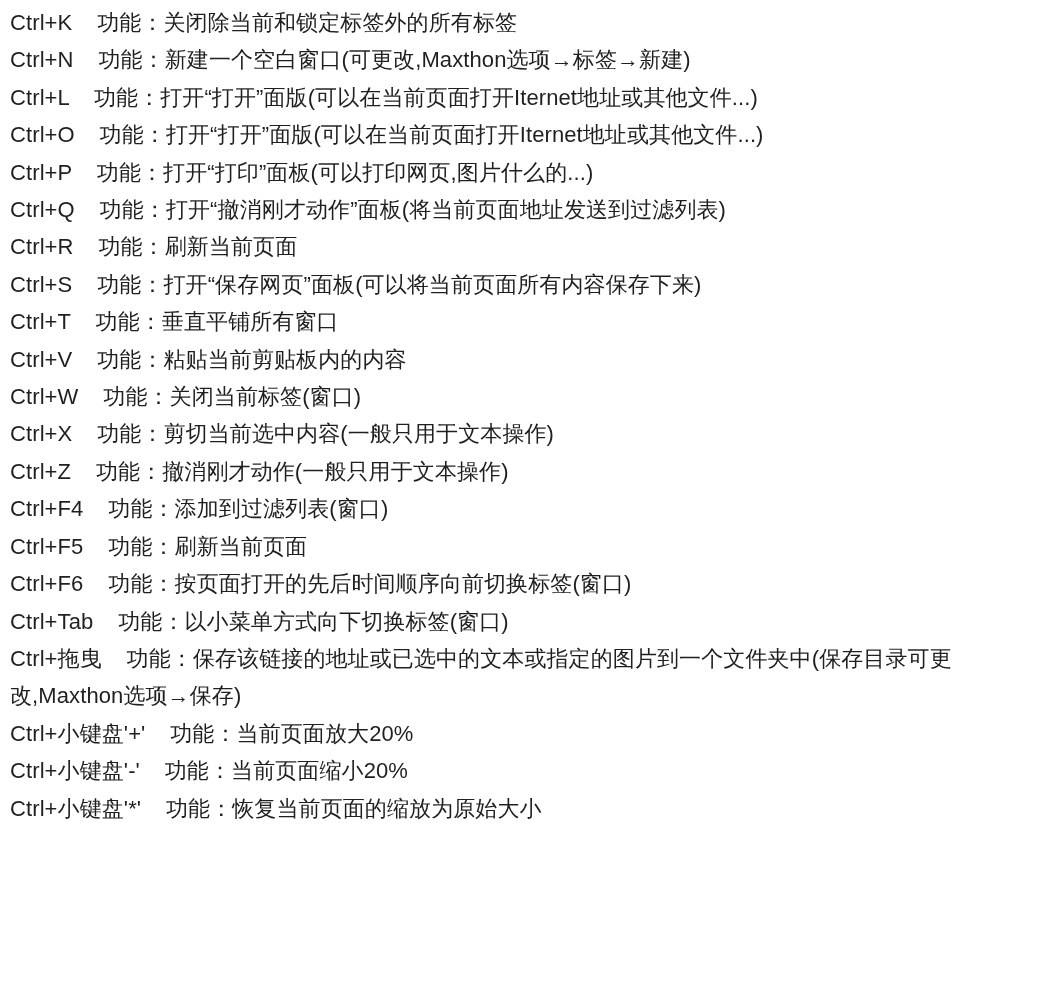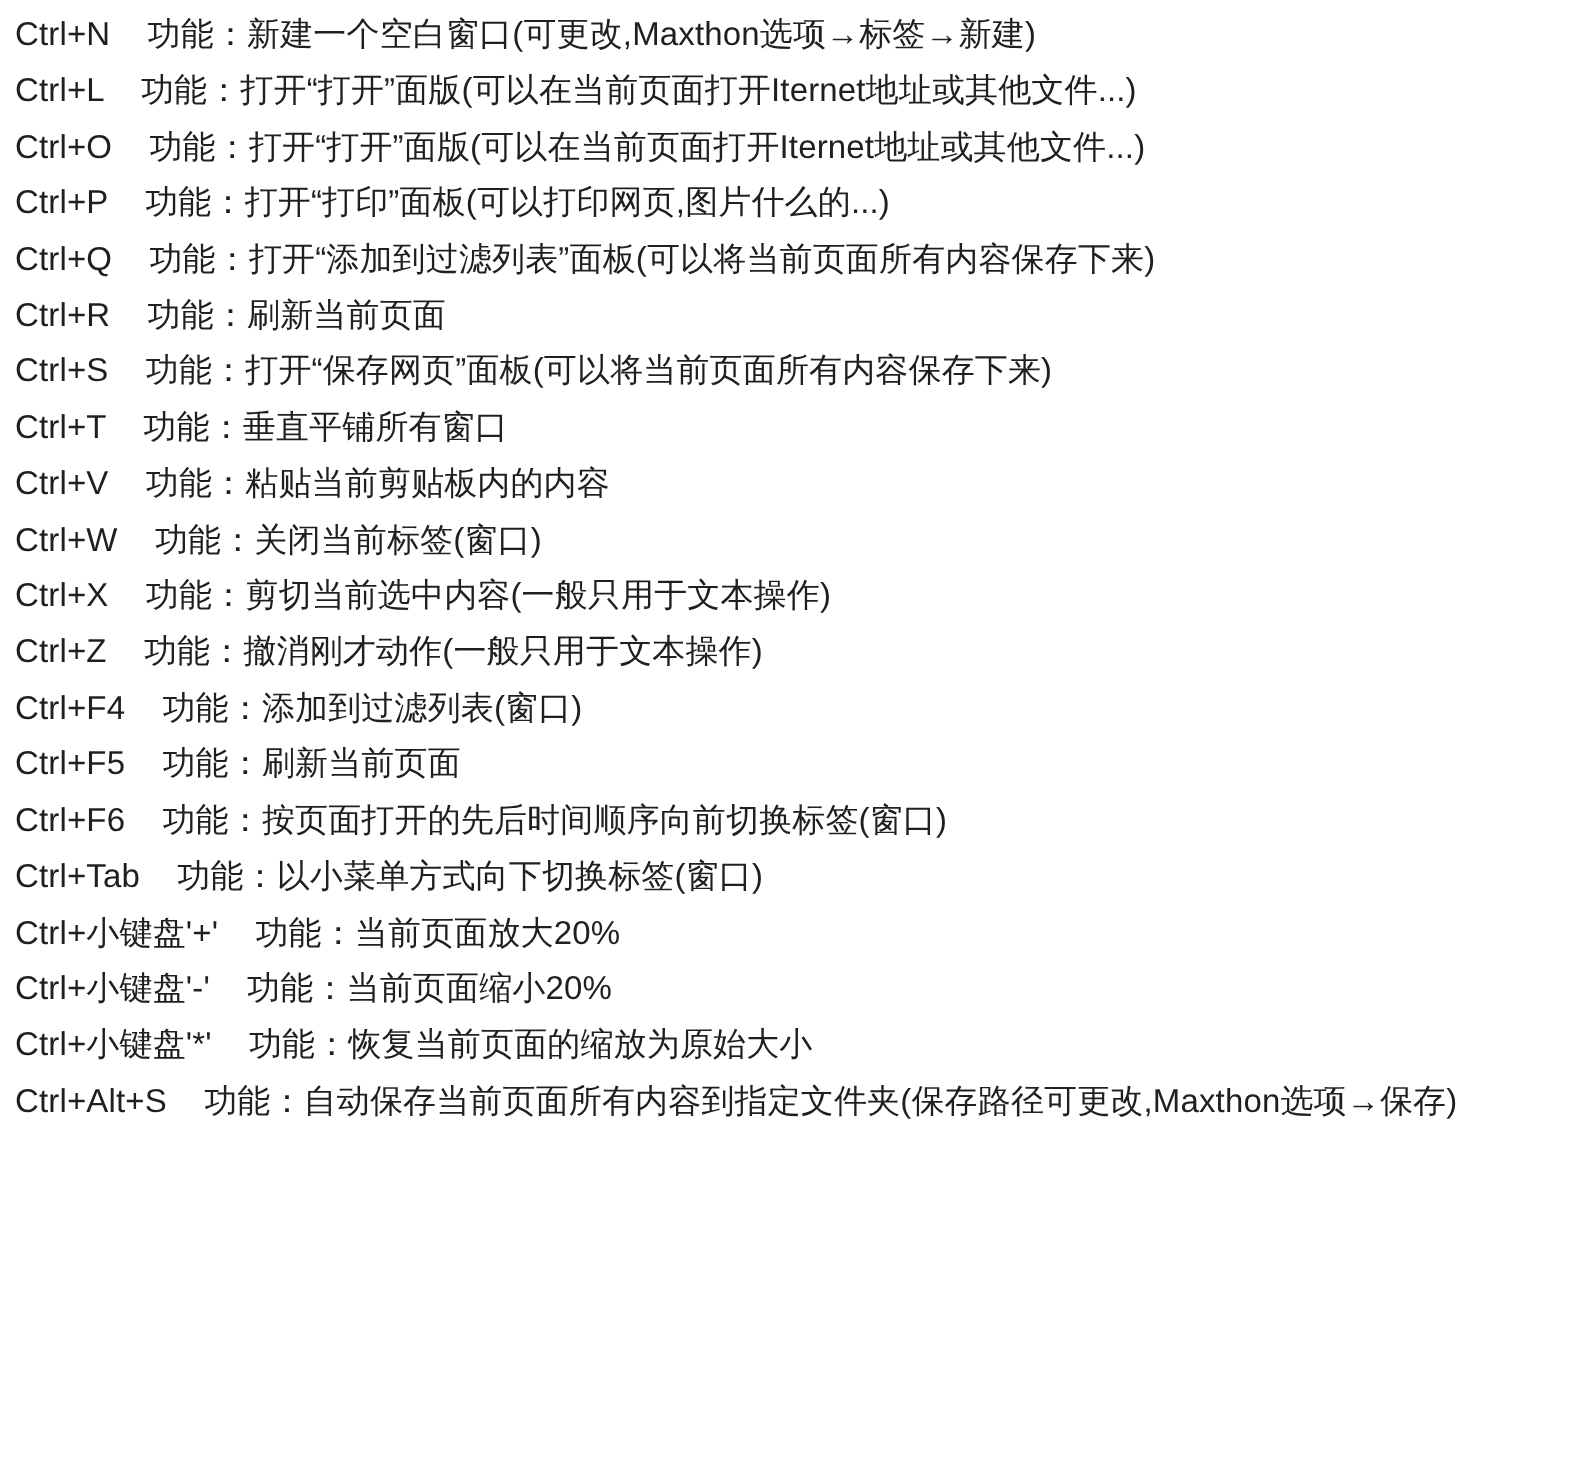--- a/index.html
+++ b/index.html
@@ -24,33 +24,34 @@
     line-height: 37.4px;
     white-space: pre-wrap;
     letter-spacing: 0.1px;
     color: #1f1f1f;
   }
 </style>
 </head>
 <body>
 
 <div class="doc">
+  <span class="line">Ctrl+K    功能：关闭除当前和锁定标签外的所有标签</span>
   <span class="line">Ctrl+N    功能：新建一个空白窗口(可更改,Maxthon选项→标签→新建)</span>
   <span class="line">Ctrl+L    功能：打开“打开”面版(可以在当前页面打开Iternet地址或其他文件...)</span>
   <span class="line">Ctrl+O    功能：打开“打开”面版(可以在当前页面打开Iternet地址或其他文件...)</span>
   <span class="line">Ctrl+P    功能：打开“打印”面板(可以打印网页,图片什么的...)</span>
-  <span class="line">Ctrl+Q    功能：打开“添加到过滤列表”面板(可以将当前页面所有内容保存下来)</span>
+  <span class="line">Ctrl+Q    功能：打开“撤消刚才动作”面板(将当前页面地址发送到过滤列表)</span>
   <span class="line">Ctrl+R    功能：刷新当前页面</span>
   <span class="line">Ctrl+S    功能：打开“保存网页”面板(可以将当前页面所有内容保存下来)</span>
   <span class="line">Ctrl+T    功能：垂直平铺所有窗口</span>
   <span class="line">Ctrl+V    功能：粘贴当前剪贴板内的内容</span>
   <span class="line">Ctrl+W    功能：关闭当前标签(窗口)</span>
   <span class="line">Ctrl+X    功能：剪切当前选中内容(一般只用于文本操作)</span>
   <span class="line">Ctrl+Z    功能：撤消刚才动作(一般只用于文本操作)</span>
   <span class="line">Ctrl+F4    功能：添加到过滤列表(窗口)</span>
   <span class="line">Ctrl+F5    功能：刷新当前页面</span>
   <span class="line">Ctrl+F6    功能：按页面打开的先后时间顺序向前切换标签(窗口)</span>
   <span class="line">Ctrl+Tab    功能：以小菜单方式向下切换标签(窗口)</span>
+  <span class="line">Ctrl+拖曳    功能：保存该链接的地址或已选中的文本或指定的图片到一个文件夹中(保存目录可更改,Maxthon选项→保存)</span>
   <span class="line">Ctrl+小键盘'+'    功能：当前页面放大20%</span>
   <span class="line">Ctrl+小键盘'-'    功能：当前页面缩小20%</span>
   <span class="line">Ctrl+小键盘'*'    功能：恢复当前页面的缩放为原始大小</span>
-  <span class="line">Ctrl+Alt+S    功能：自动保存当前页面所有内容到指定文件夹(保存路径可更改,Maxthon选项→保存)</span>
 </div>
 
 </body></html>

